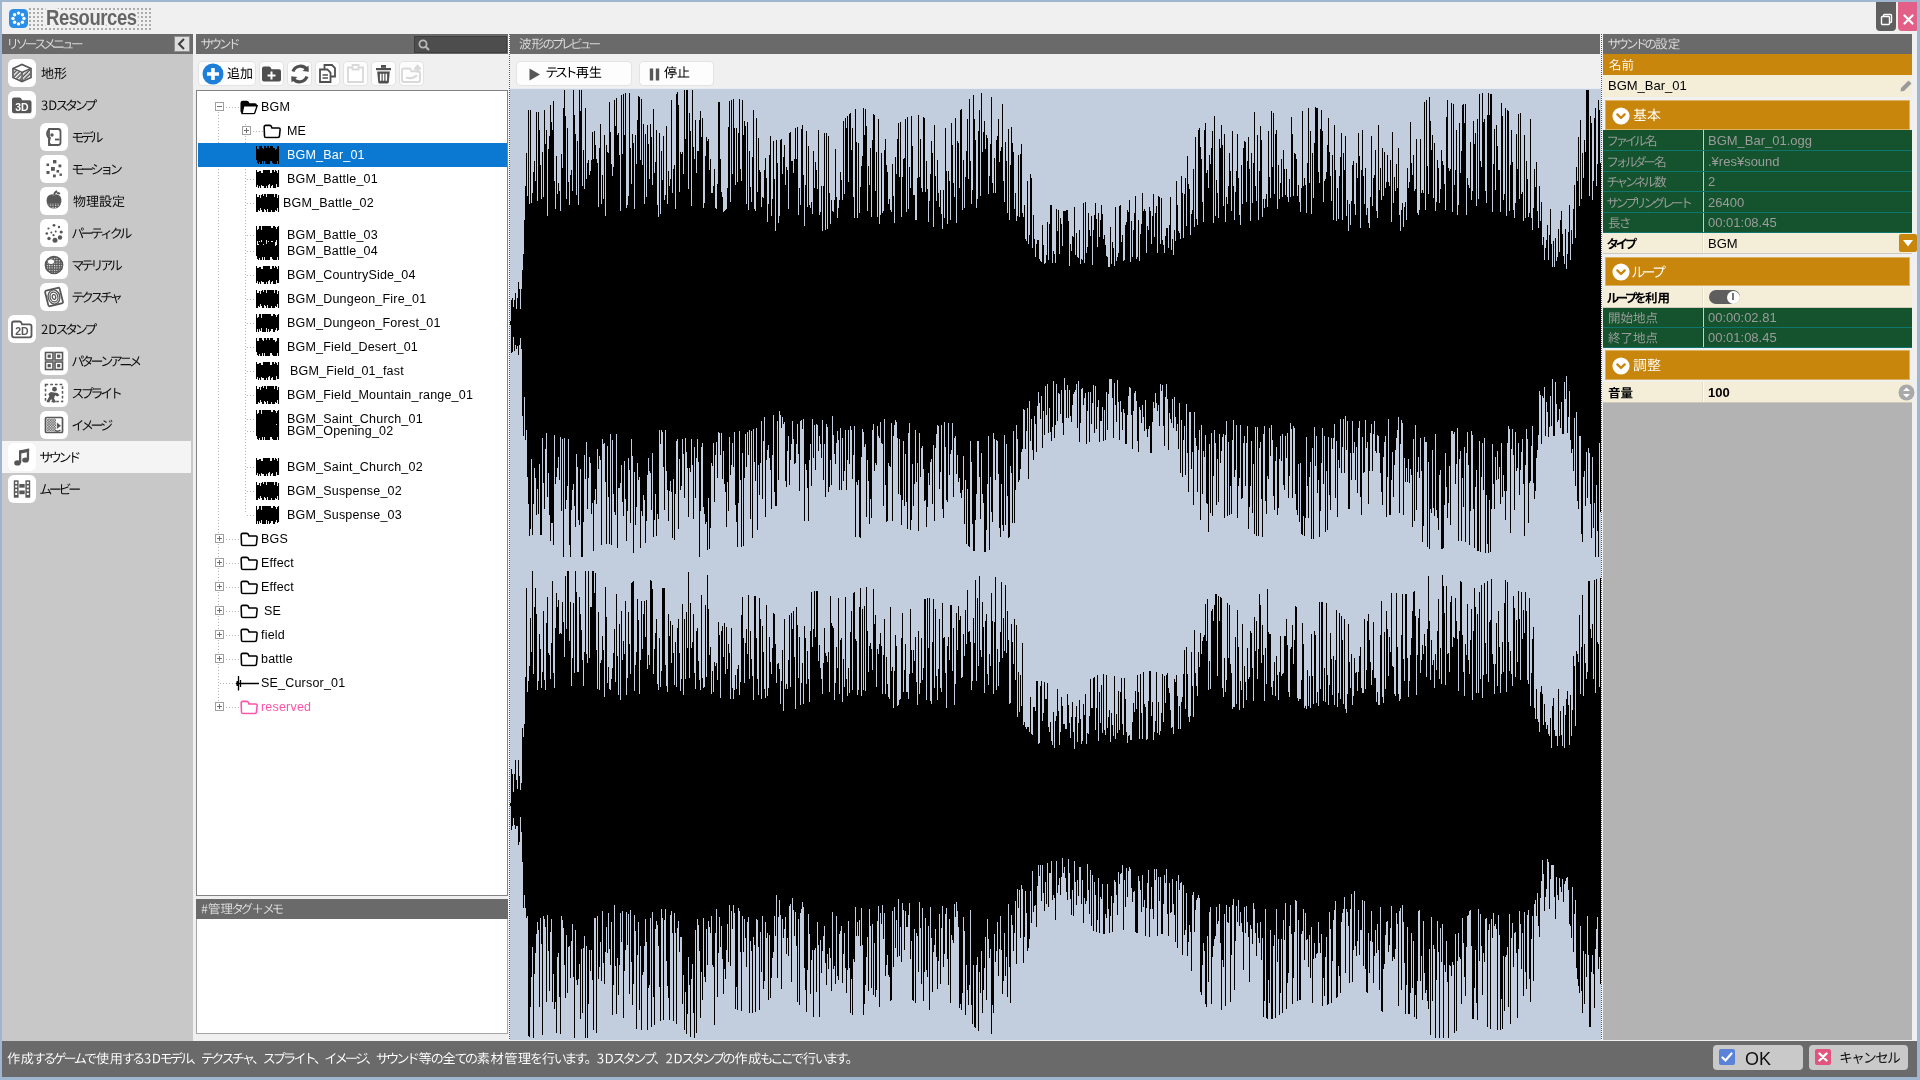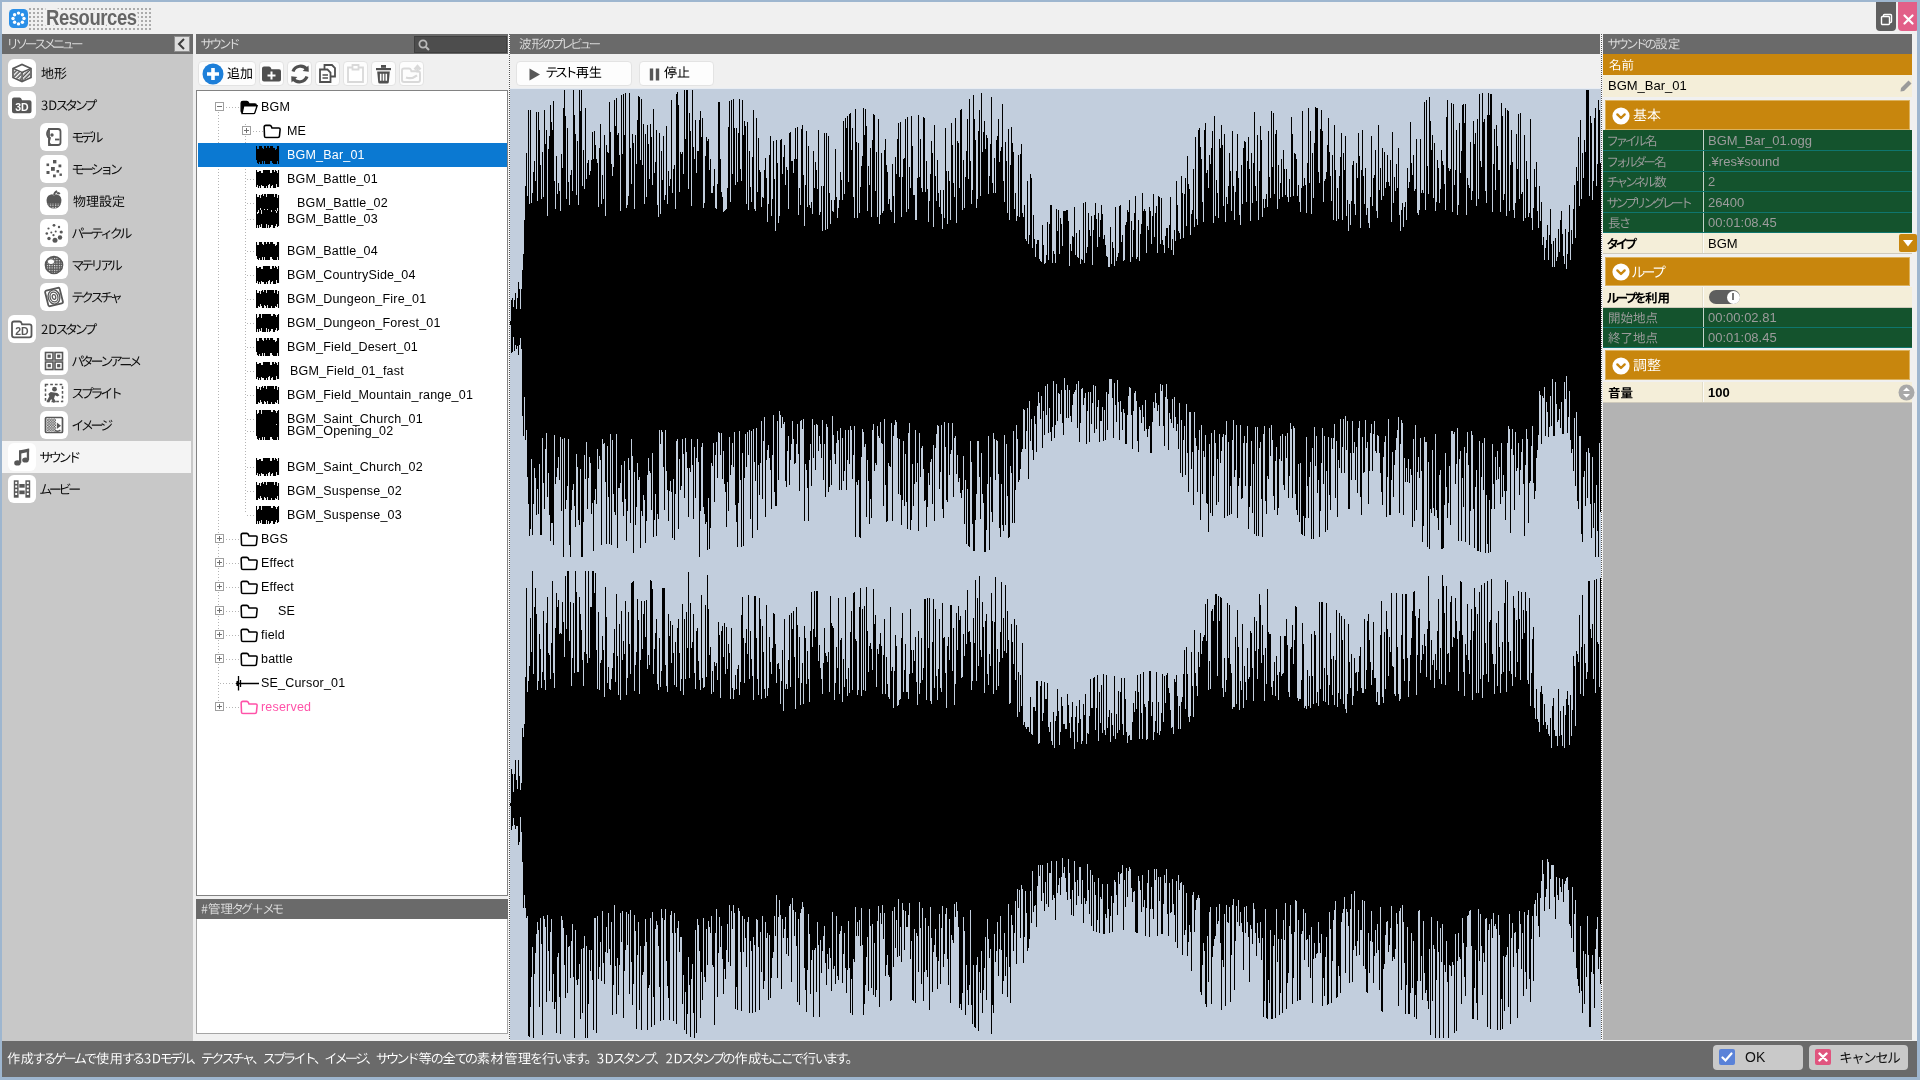--- a/index.html
+++ b/index.html
@@ -32,21 +32,21 @@
 #wavearea{position:absolute;left:510px;top:88px;width:1091px;height:952px;background:#c2cedd;border-top:1px solid #e8edf4;}
 #rp{position:absolute;left:1603px;top:34px;width:309px;height:1006px;background:#f0f0f0;}
 #rpgray{position:absolute;left:1603px;top:403px;width:309px;height:637px;background:#b3b3b3;}
 .amber{position:absolute;left:1603px;width:309px;background:#c8860d;}
 .sechd{position:absolute;left:1605px;width:305px;background:#c8860d;border:1px solid #dcb25e;}
 .crow{position:absolute;left:1603px;width:309px;background:#f4eed9;color:#000;border-bottom:1px solid #cfcabc;}
 .grow{position:absolute;left:1603px;width:309px;background:#14532d;color:#9c9c9c;border-bottom:1px solid #0f766e;}
 .rvalue{position:absolute;left:105px;top:0;font-size:13px;}
 .coldiv{position:absolute;left:100px;top:0;bottom:0;width:1px;background:rgba(255,255,255,.75);box-shadow:-1px 0 0 rgba(0,0,0,0.07);}
 #status{position:absolute;left:2px;top:1041px;width:1915px;height:36px;background:#6a6a6a;}
-.stbtn{position:absolute;top:1045px;height:25px;background:#c9c9c9;border-radius:4px;color:#111;font-size:14px;}
+.stbtn{position:absolute;top:1045px;height:25px;background:#c9c9c9;border-radius:4px;color:#111;font-size:18px;}
 #btn-restore{position:absolute;left:1876px;top:0;width:20px;height:31px;background:#5f5f5f;border-radius:0 0 4px 4px;}
 #btn-close{position:absolute;left:1898px;top:0;width:21px;height:31px;background:#e25f88;border-radius:0 0 4px 4px;}
 </style></head><body>
 <svg width="0" height="0" style="position:absolute">
     <defs>
 <symbol id="fcl" viewBox="0 0 22 18">
         <path d="M2.5 4.5 q0-2 2-2 l4.5 0 q1.4 0 2 1.6 l0.5 1.4 8 0 q1.5 0 1.5 1.5 l-0.8 8 q-0.2 1.5-1.7 1.5 l-14 0 q-1.5 0-1.6-1.5 z" fill="#fff" stroke="currentColor" stroke-width="1.8"></path>
       </symbol>
 <symbol id="fop" viewBox="0 0 22 18">
         <path d="M2.5 4.5 q0-2 2-2 l4.5 0 q1.4 0 2 1.6 l0.5 1.4 7 0 q1.5 0 1.5 1.5 l0 1 -13.5 0 -2.5 7.5 q-1.5-0.2-1.5-1.5 z" fill="currentColor" stroke="currentColor" stroke-width="1.6"></path>
@@ -527,23 +527,23 @@
       <svg style="position:absolute;left:58px;top:3px" width="24" height="18" viewBox="0 0 24 18">
         <use href="#w1"></use>
       </svg>
       <span class="tlabel" style="left:89px">BGM_Battle_01</span>
     </div>
 <div class="trow" style="top:100px">
       <div class="hdot" style="left:49px;top:12px;width:11px"></div>
       <svg style="position:absolute;left:58px;top:3px" width="24" height="18" viewBox="0 0 24 18">
         <use href="#w2"></use>
       </svg>
-      <span class="tlabel" style="left:99px">BGM_Battle_02</span>
-    </div>
-<div class="trow" style="top:116px">
+      <span class="tlabel" style="left:85px">BGM_Battle_02</span>
+    </div>
+<div class="trow" style="top:132px">
       <div class="hdot" style="left:49px;top:12px;width:11px"></div>
       <svg style="position:absolute;left:58px;top:3px" width="24" height="18" viewBox="0 0 24 18">
         <use href="#w3"></use>
       </svg>
       <span class="tlabel" style="left:89px">BGM_Battle_03</span>
     </div>
 <div class="trow" style="top:148px">
       <div class="hdot" style="left:49px;top:12px;width:11px"></div>
       <svg style="position:absolute;left:58px;top:3px" width="24" height="18" viewBox="0 0 24 18">
         <use href="#w0"></use>
@@ -662,21 +662,21 @@
     </div>
 <div class="trow" style="top:508px">
       <div class="hdot" style="left:22px;top:12px;width:21px"></div>
       <span class="exp plus" style="left:17px">
         <i></i>
         <b></b>
       </span>
       <svg style="position:absolute;left:41px;top:4px;color:#000" width="19" height="16" viewBox="0 0 22 18">
         <use href="#fcl"></use>
       </svg>
-      <span class="tlabel" style="left:80px">SE</span>
+      <span class="tlabel" style="left:66px">SE</span>
     </div>
 <div class="trow" style="top:532px">
       <div class="hdot" style="left:22px;top:12px;width:21px"></div>
       <span class="exp plus" style="left:17px">
         <i></i>
         <b></b>
       </span>
       <svg style="position:absolute;left:41px;top:4px;color:#000" width="19" height="16" viewBox="0 0 22 18">
         <use href="#fcl"></use>
       </svg>

